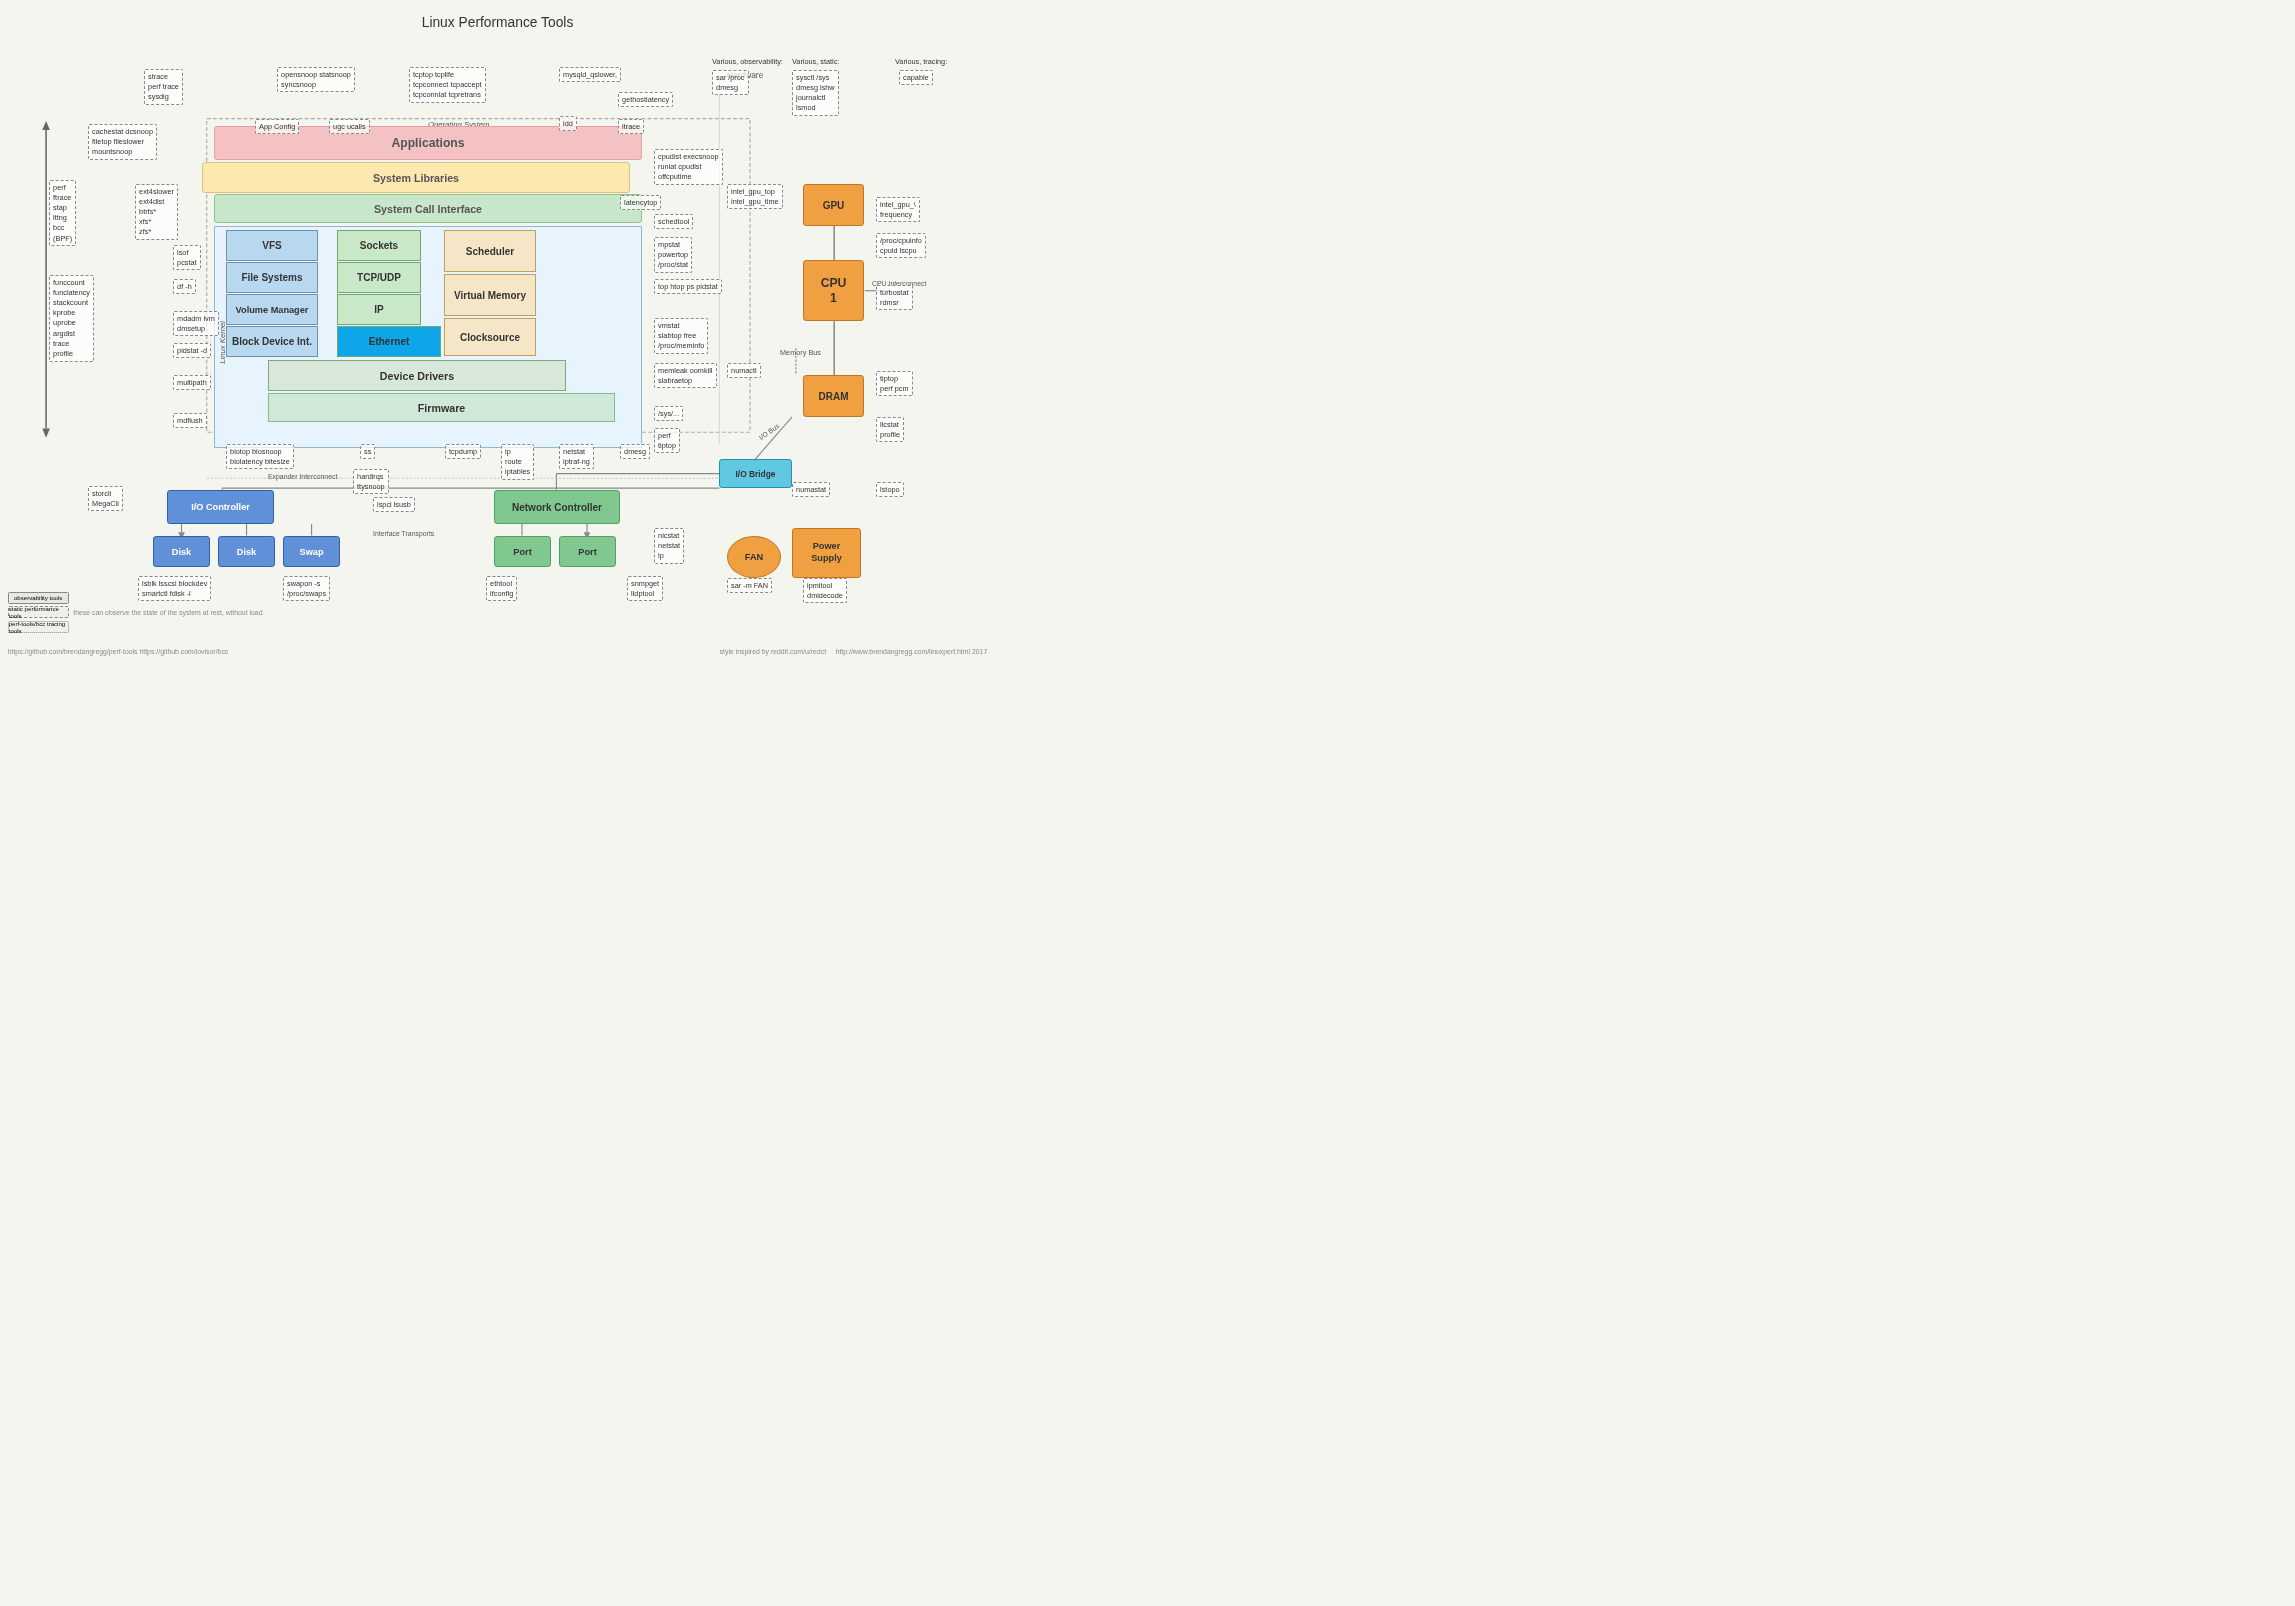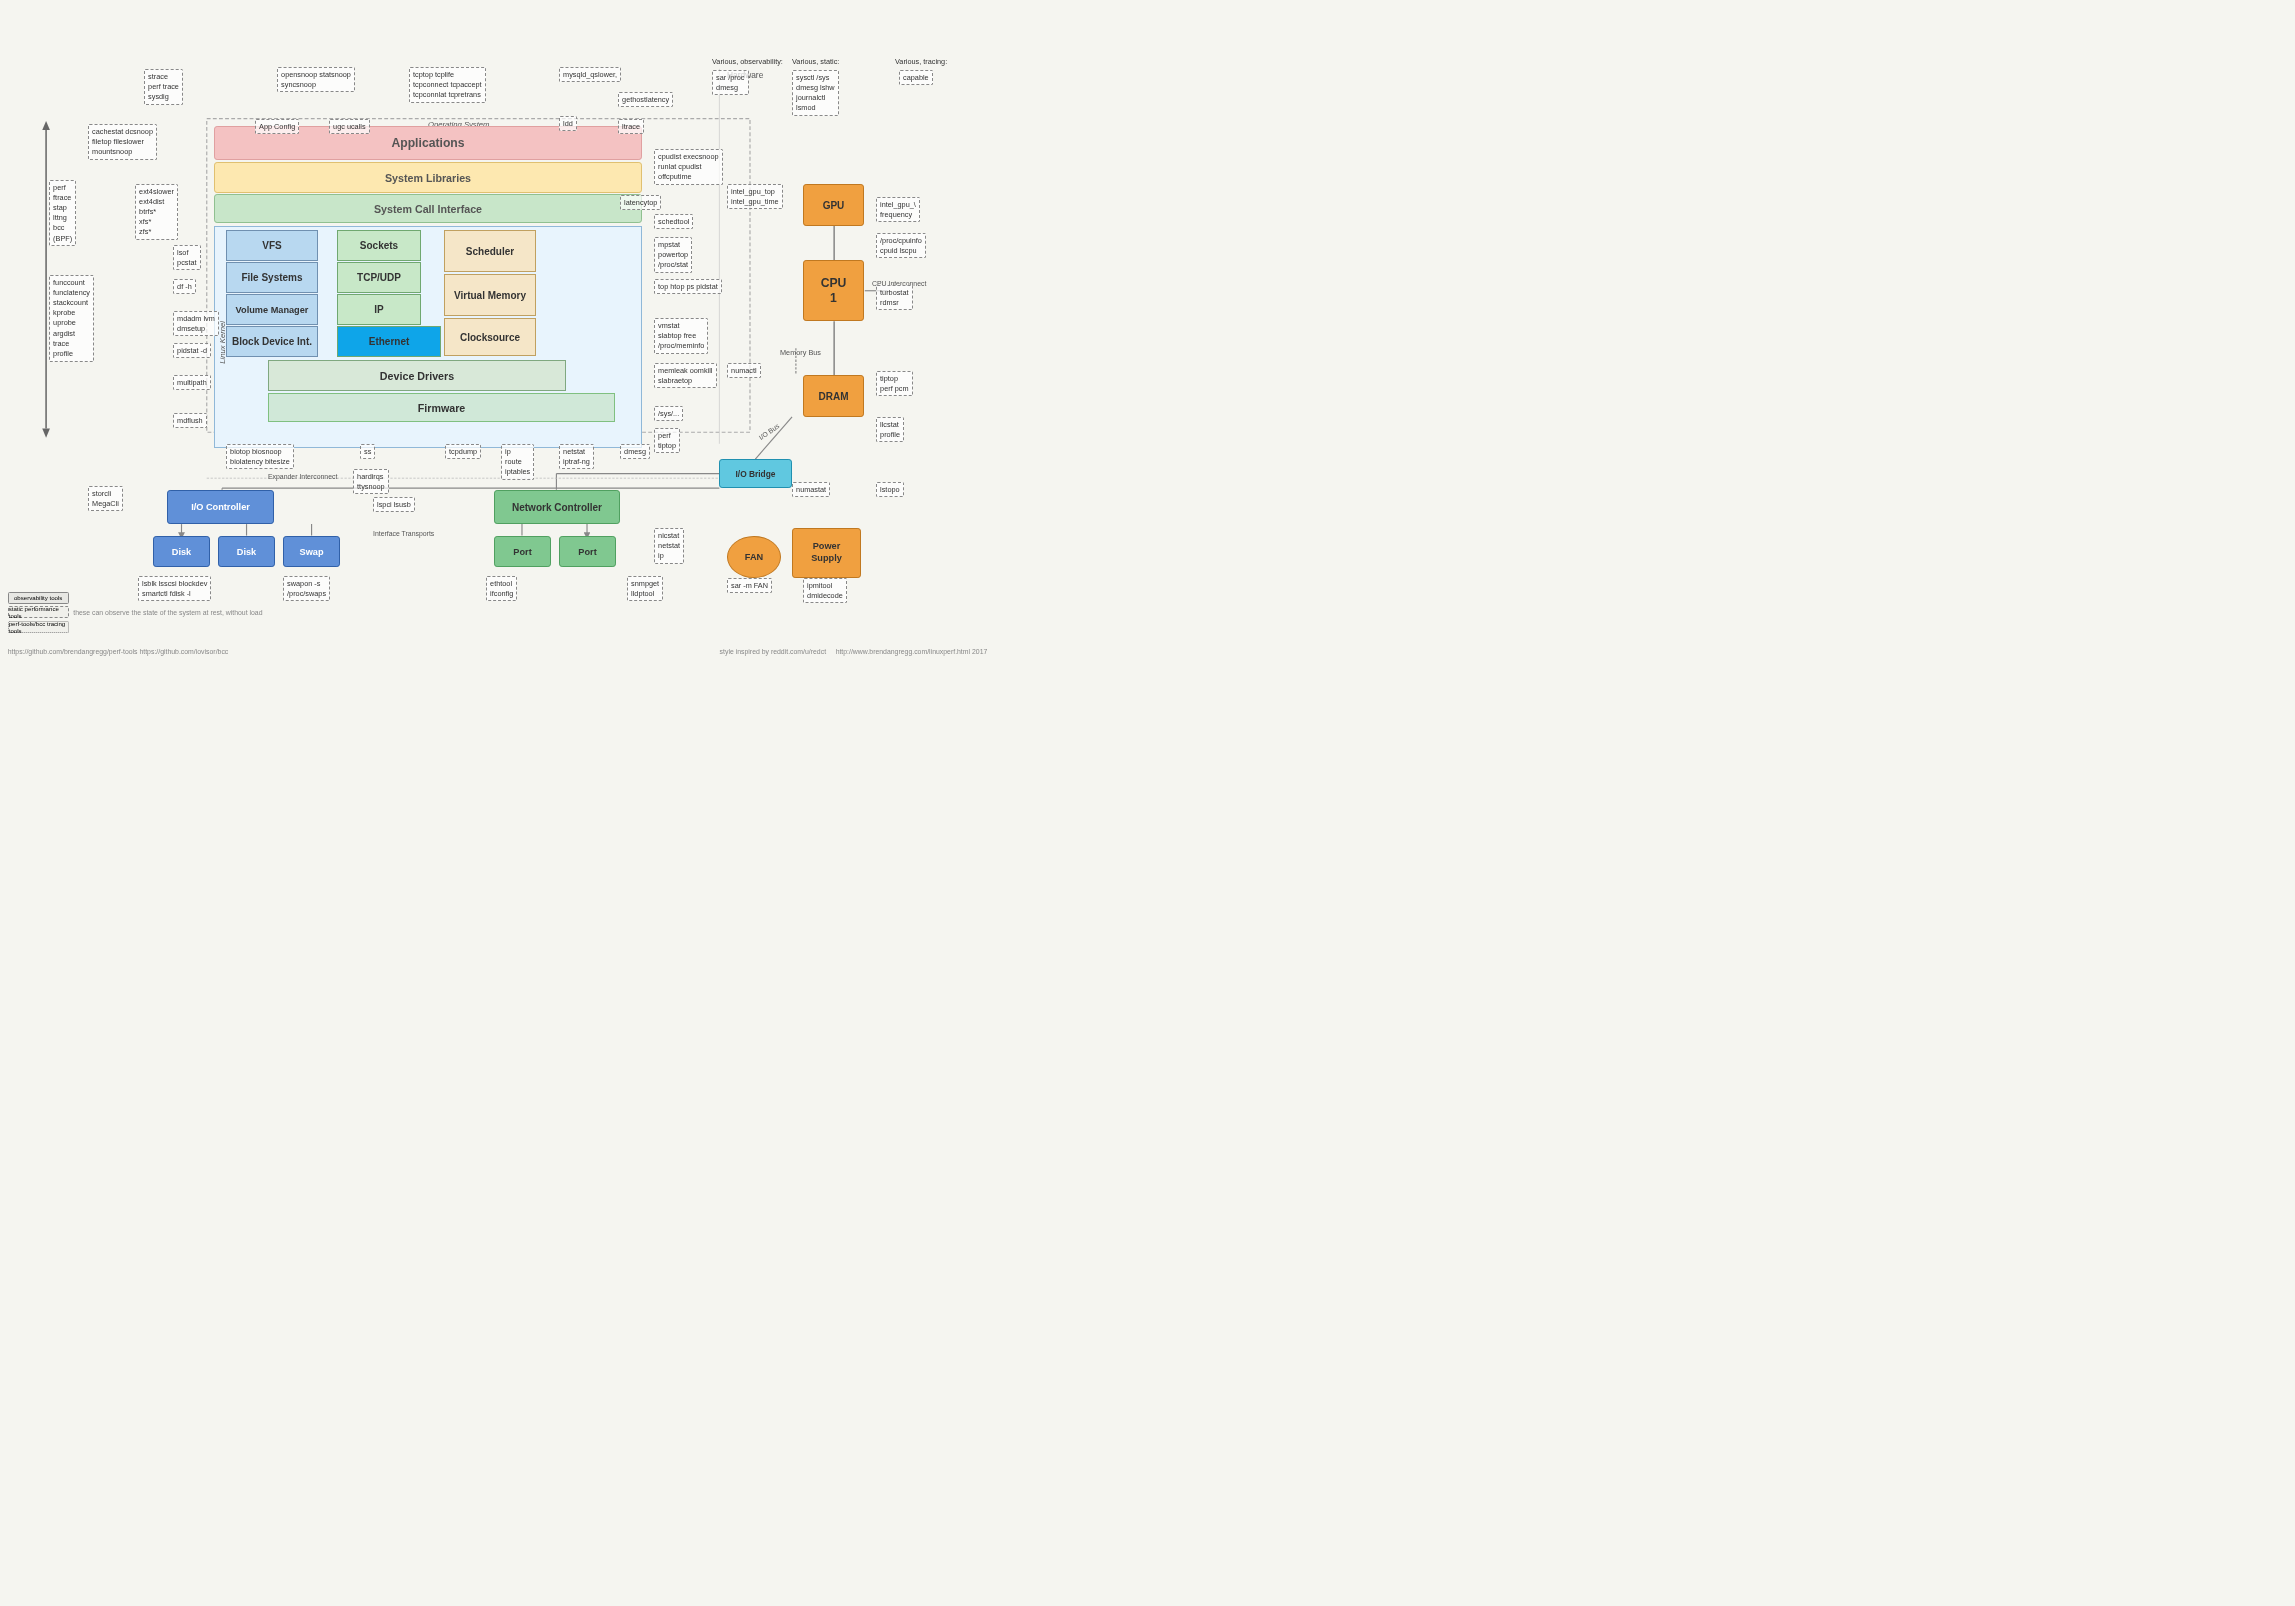--- a/index.html
+++ b/index.html
@@ -33,21 +33,21 @@
     .layer-applications {
       background: #f4c2c2;
       left: 214px; top: 126px;
       width: 428px; height: 34px;
       display: flex; align-items: center; justify-content: center;
       font-size: 12.2px; font-weight: bold; color: #555;
       border: 0.8px solid #e0a0a0;
     }
     .layer-syslibs {
       background: #fde8b0;
-      left: 214px; top: 162px;
+      left: 202px; top: 162px;
       width: 428px; height: 31px;
       display: flex; align-items: center; justify-content: center;
       font-size: 10.7px; font-weight: bold; color: #555;
       border: 0.8px solid #e0c070;
     }
     .layer-syscall {
       background: #c8e6c9;
       left: 214px; top: 194px;
       width: 428px; height: 29px;
       display: flex; align-items: center; justify-content: center;
@@ -215,20 +215,21 @@
       font-size: 7.7px;
       color: #555;
       font-style: italic;
     }
   </style>
 </head>
 <body>
 
 <div class="diagram-container">
 
+  <div class="page-title" style="position:absolute;top:6.1px;left:0;width:995px;">Linux Performance Tools</div>
 
   <svg class="svg-overlay" viewBox="0 0 1300 860" width="995" height="658">
 
     <rect x="270" y="155" width="710" height="410" fill="none" stroke="#aaa" stroke-width="1.5" stroke-dasharray="5,3"></rect>
 
     <line x1="940" y1="90" x2="940" y2="580" stroke="#ccc" stroke-width="1"></line>
 
     <line x1="1090" y1="295" x2="1090" y2="340" stroke="#888" stroke-width="2"></line>
     <line x1="1090" y1="420" x2="1090" y2="490" stroke="#888" stroke-width="2"></line>
 

